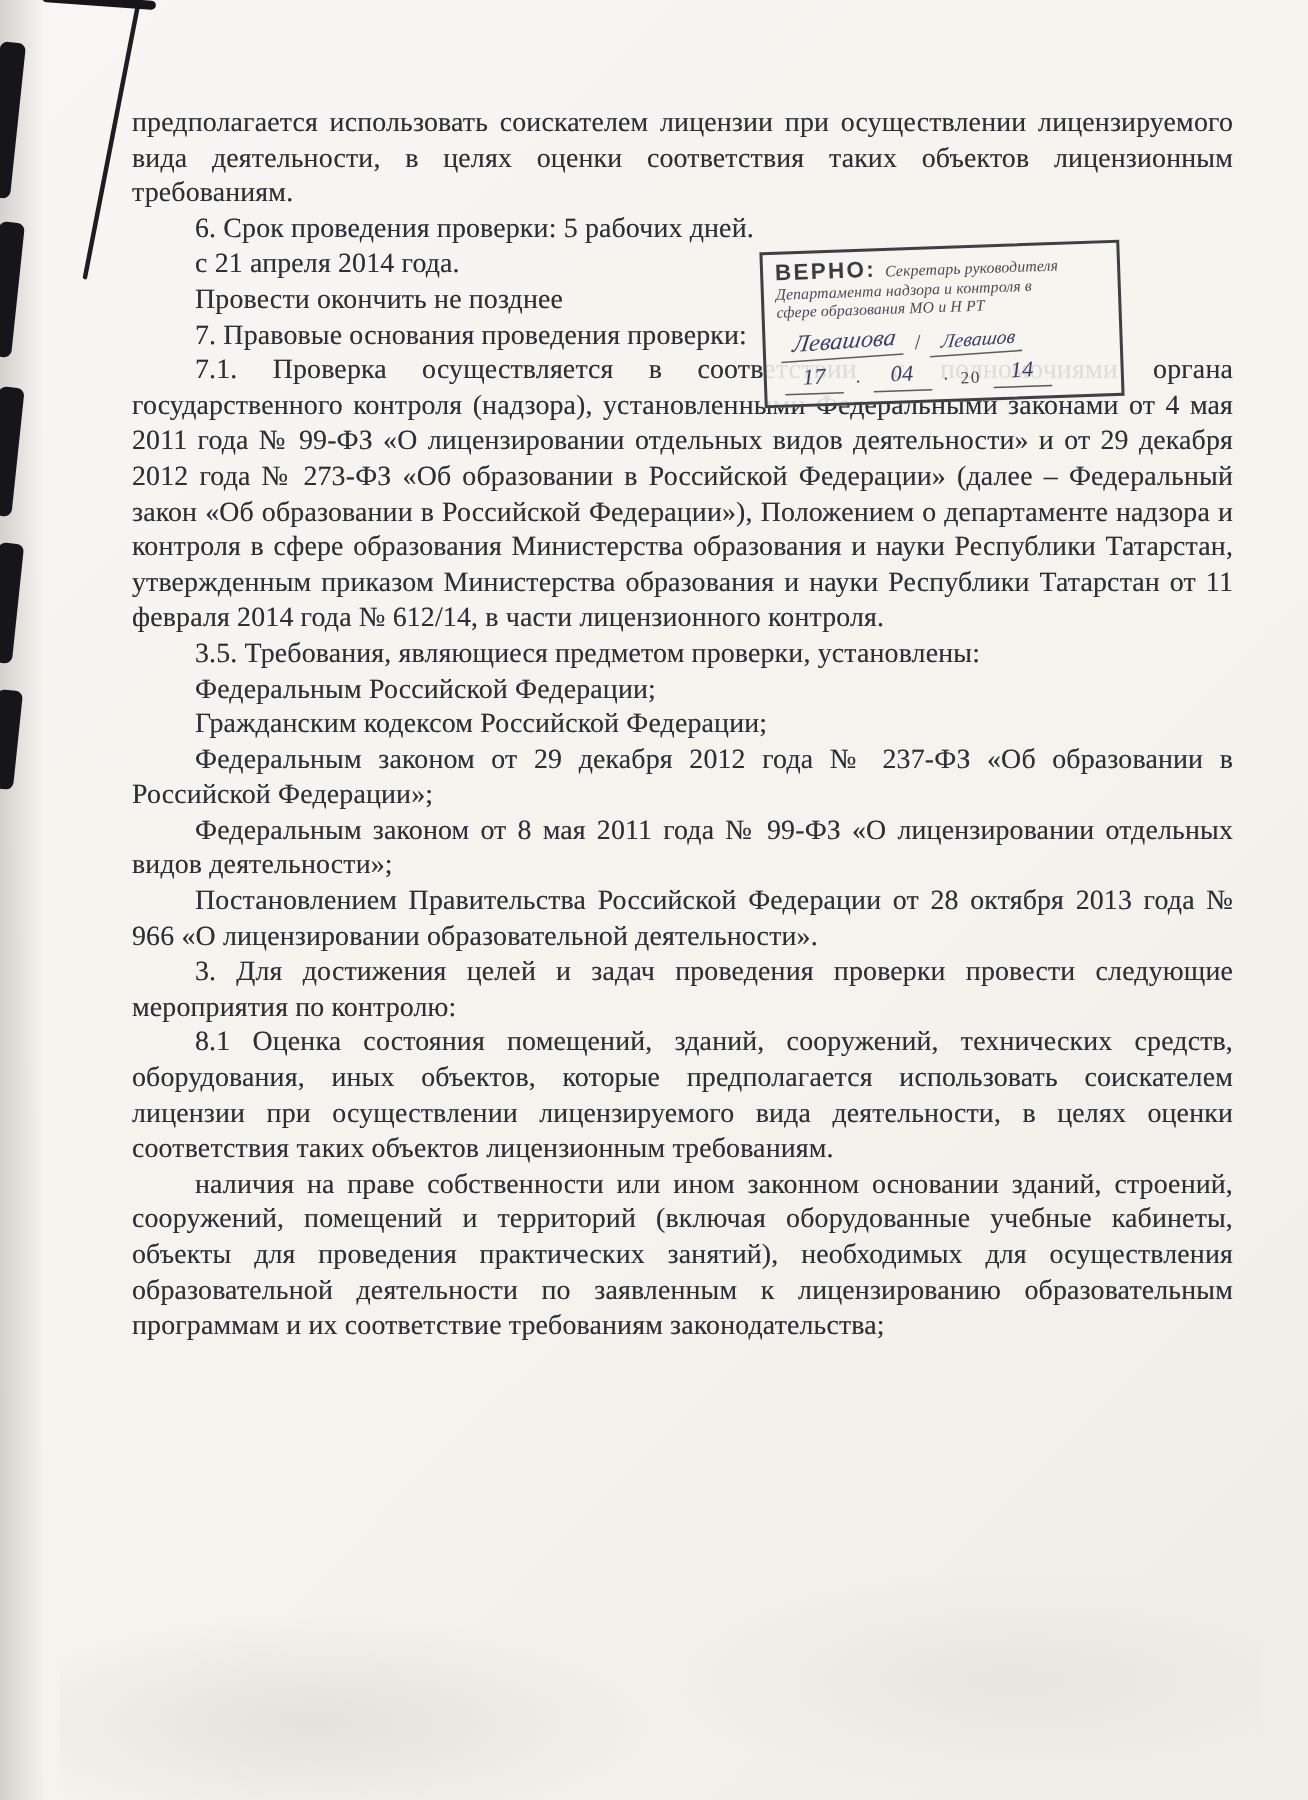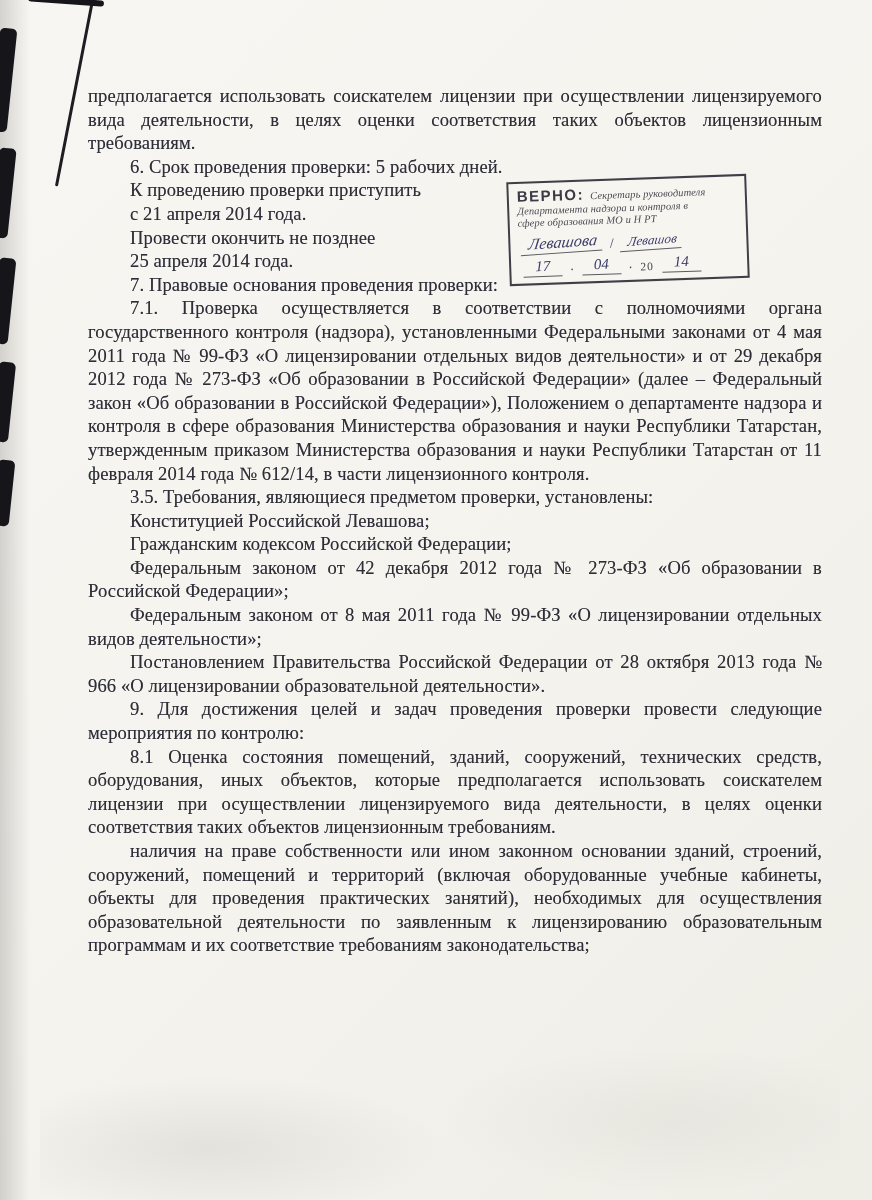--- a/index.html
+++ b/index.html
@@ -37,21 +37,21 @@
   }
   .topmark { left: 28px; top: -2px; width: 76px; height: 6px; transform: rotate(4deg); border-radius: 3px; }
   .bar { width: 17px; left: -5px; transform: rotate(6deg); border-radius: 5px; }
   .b1 { top: 28px;  height: 104px; }
   .b2 { top: 148px; height: 90px; }
   .b3 { top: 258px; height: 86px; }
   .b4 { top: 362px; height: 80px; }
   .b5 { top: 460px; height: 66px; }
 
   .content {
-    position: absolute; left: 88px; top: 84px; width: 734px;
+    position: absolute; left: 88px; top: 70px; width: 734px;
     font-size: 18.6px; line-height: 23.6px;
     color: var(--ink, #2e2e38);
     text-align: justify;
     letter-spacing: 0.1px;
     text-shadow: 0 0 0.4px rgba(45,45,58,0.45);
   }
   .para { margin: 0; }
   .indent { text-indent: 42px; }
 
   .schedule { position: relative; }
@@ -112,24 +112,22 @@
   <div class="artifact bar b3"></div>
   <div class="artifact bar b4"></div>
   <div class="artifact bar b5"></div>
 
   <div class="content">
 
     <p class="para">предполагается использовать соискателем лицензии при осуществлении лицензируемого вида деятельности, в целях оценки соответствия таких объектов лицензионным требованиям.</p>
     <p class="para indent">6. Срок проведения проверки: 5 рабочих дней.</p>
 
     <div class="schedule">
-      <p class="sched">К проведению проверки приступить</p>
       <p class="sched">с 21 апреля 2014 года.</p>
       <p class="sched">Провести окончить не позднее</p>
-      <p class="sched">25 апреля 2014 года.</p>
 
       <div class="stamp">
         <div class="stamp-line1">
           <span class="verno">ВЕРНО:</span>
           <span class="stamp-title">Секретарь руководителя</span>
         </div>
         <div class="stamp-title">Департамента надзора и контроля в</div>
         <div class="stamp-title">сфере образования МО и Н РТ</div>
         <div class="sig-row">
           <span class="sig">Левашова</span>
@@ -143,23 +141,23 @@
           <span class="sep">.</span>
           <span class="century">20</span>
           <span class="hw u">14</span>
         </div>
       </div>
     </div>
 
     <p class="para indent">7. Правовые основания проведения проверки:</p>
     <p class="para indent">7.1. Проверка осуществляется в соответствии с полномочиями органа государственного контроля (надзора), установленными Федеральными законами от 4 мая 2011 года № 99-ФЗ «О лицензировании отдельных видов деятельности» и от 29 декабря 2012 года № 273-ФЗ «Об образовании в Российской Федерации» (далее – Федеральный закон «Об образовании в Российской Федерации»), Положением о департаменте надзора и контроля в сфере образования Министерства образования и науки Республики Татарстан, утвержденным приказом Министерства образования и науки Республики Татарстан от 11 февраля 2014 года № 612/14, в части лицензионного контроля.</p>
     <p class="para indent">3.5. Требования, являющиеся предметом проверки, установлены:</p>
-    <p class="para indent">Конституцией Российской Левашова;</p>
+    <p class="para indent">Федеральным Российской Федерации;</p>
     <p class="para indent">Гражданским кодексом Российской Федерации;</p>
-    <p class="para indent">Федеральным законом от 42 декабря 2012 года № 273-ФЗ «Об образовании в Российской Федерации»;</p>
+    <p class="para indent">Федеральным законом от 29 декабря 2012 года № 237-ФЗ «Об образовании в Российской Федерации»;</p>
     <p class="para indent">Федеральным законом от 8 мая 2011 года № 99-ФЗ «О лицензировании отдельных видов деятельности»;</p>
     <p class="para indent">Постановлением Правительства Российской Федерации от 28 октября 2013 года № 966 «О лицензировании образовательной деятельности».</p>
-    <p class="para indent">9. Для достижения целей и задач проведения проверки провести следующие мероприятия по контролю:</p>
+    <p class="para indent">3. Для достижения целей и задач проведения проверки провести следующие мероприятия по контролю:</p>
     <p class="para indent">8.1 Оценка состояния помещений, зданий, сооружений, технических средств, оборудования, иных объектов, которые предполагается использовать соискателем лицензии при осуществлении лицензируемого вида деятельности, в целях оценки соответствия таких объектов лицензионным требованиям.</p>
     <p class="para indent">наличия на праве собственности или ином законном основании зданий, строений, сооружений, помещений и территорий (включая оборудованные учебные кабинеты, объекты для проведения практических занятий), необходимых для осуществления образовательной деятельности по заявленным к лицензированию образовательным программам и их соответствие требованиям законодательства;</p>
 
   </div>
 </div>
 
 </body></html>

